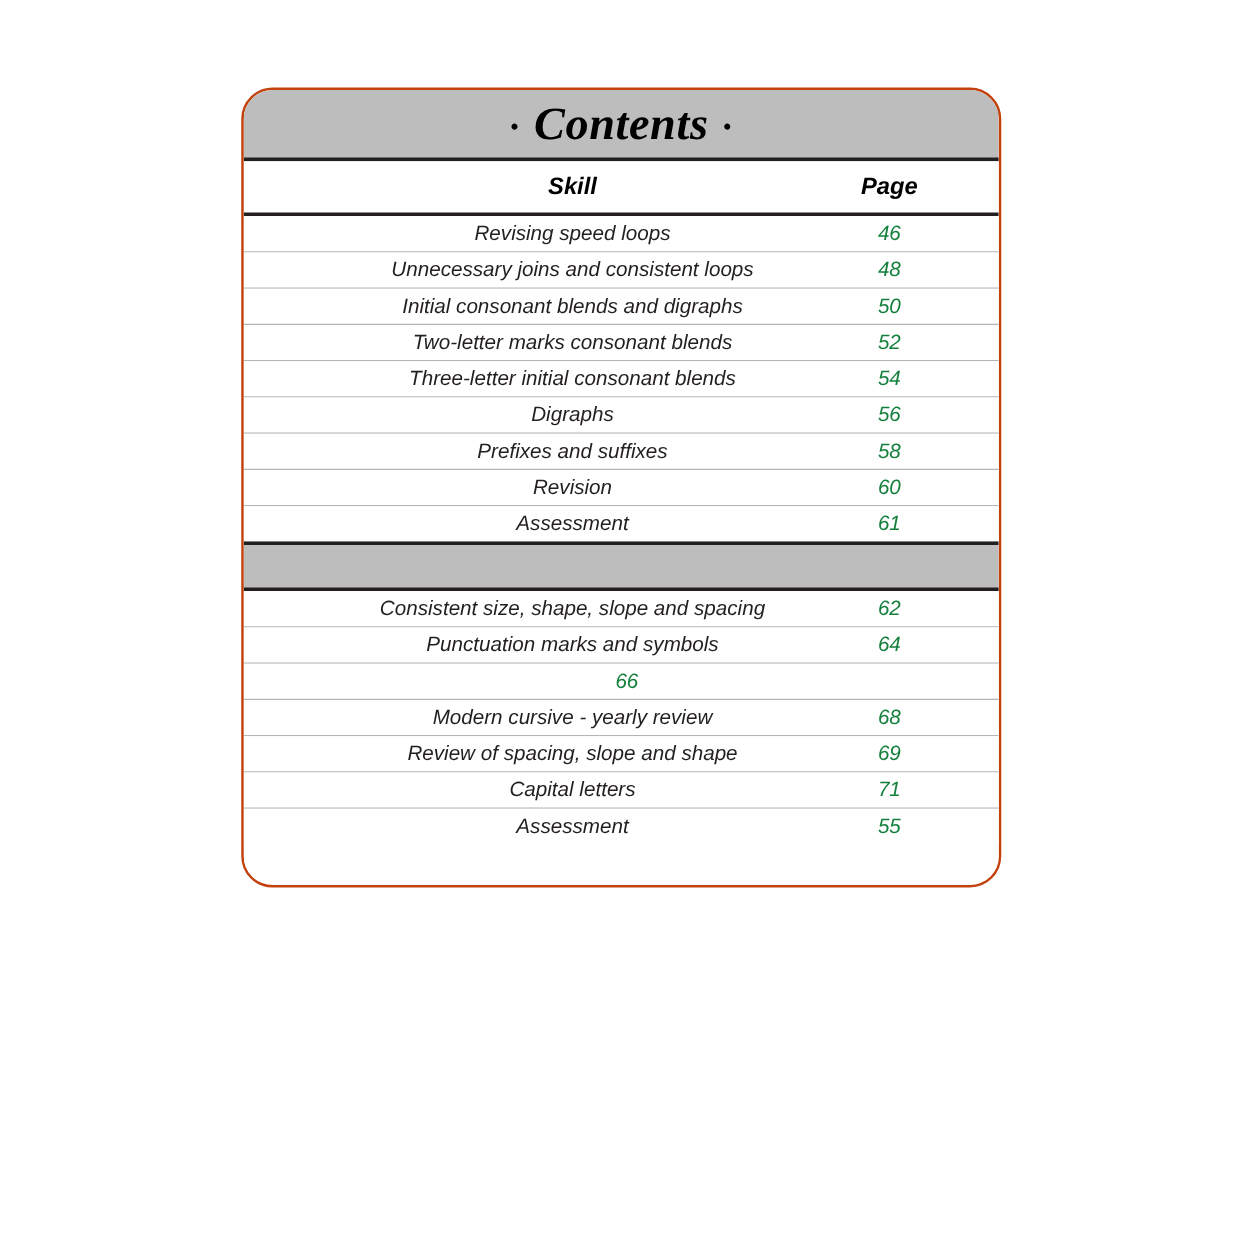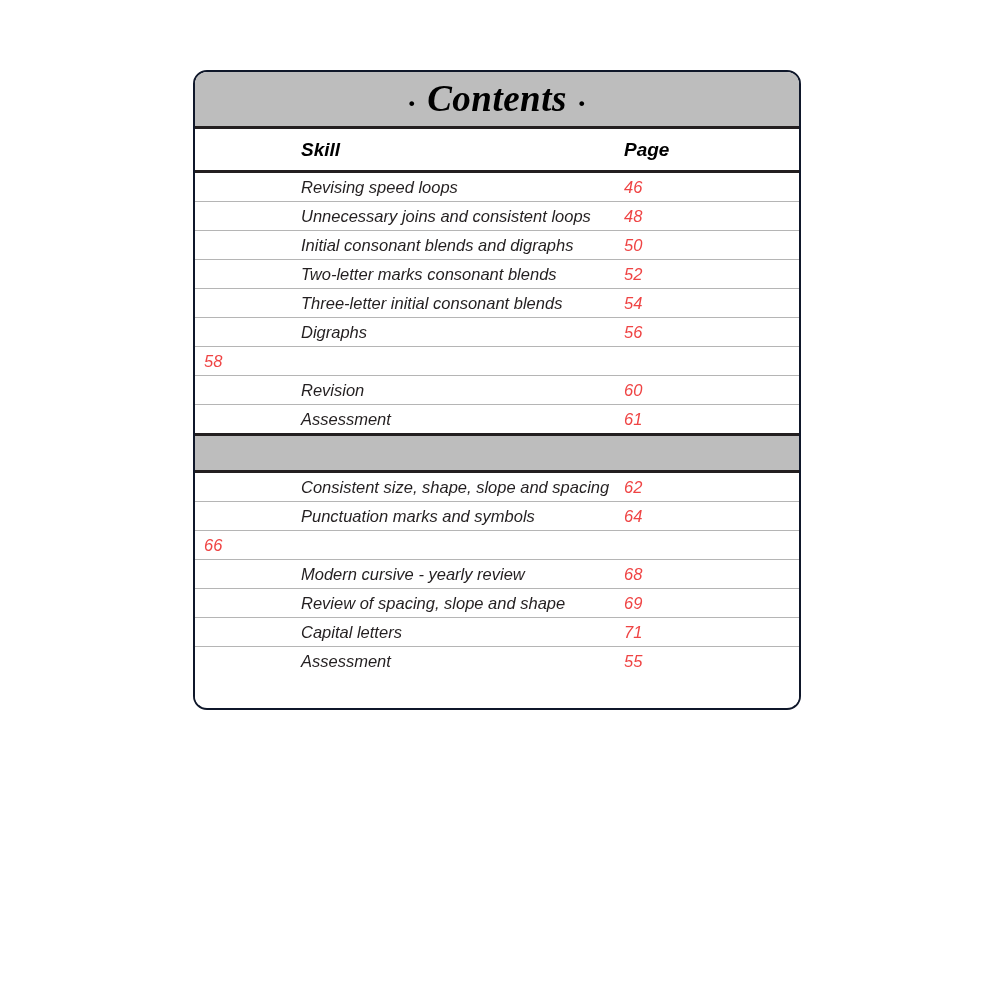--- a/index.html
+++ b/index.html
@@ -22,24 +22,25 @@
   }
 
   
   .contents-card {
     position: absolute;
     left: 193px;
     top: 70px;
     width: 608px;
     height: 640px;
     box-sizing: border-box;
-    border: 2px solid #0f172a;
-    border-radius: 14px;
+    border: 2px solid #c2410c;
+    border-radius: 25px;
     background: #ffffff;
     overflow: hidden;
+    text-align: center;
   }
 
   
   .title-banner {
     height: 54px;
     background: #bdbdbd;
     border-bottom: 3px solid #231f20;
     display: flex;
     align-items: center;
     justify-content: center;
@@ -88,21 +89,21 @@
     font-size: 16.5px;
     color: #231f20;
     white-space: nowrap;
     overflow: hidden;
   }
   .cell-page {
     flex: 1;
     padding-left: 9px;
     box-sizing: border-box;
     font-size: 16.5px;
-    color: #ef4444;
+    color: #15803d;
   }
 
   .toc-row {
     height: 28px;
     display: flex;
     align-items: center;
     background: #ffffff;
     border-bottom: 1px solid #b5b5b5;
   }
   .toc-row.last-in-section {
@@ -168,20 +169,21 @@
         </div>
         <div class="toc-row">
           <div class="cell-skill">Three-letter initial consonant blends</div>
           <div class="cell-page">54</div>
         </div>
         <div class="toc-row">
           <div class="cell-skill">Digraphs</div>
           <div class="cell-page">56</div>
         </div>
         <div class="toc-row">
+          <div class="cell-skill">Prefixes and suffixes</div>
           <div class="cell-page">58</div>
         </div>
         <div class="toc-row">
           <div class="cell-skill">Revision</div>
           <div class="cell-page">60</div>
         </div>
         <div class="toc-row last-in-section">
           <div class="cell-skill">Assessment</div>
           <div class="cell-page">61</div>
         </div>

